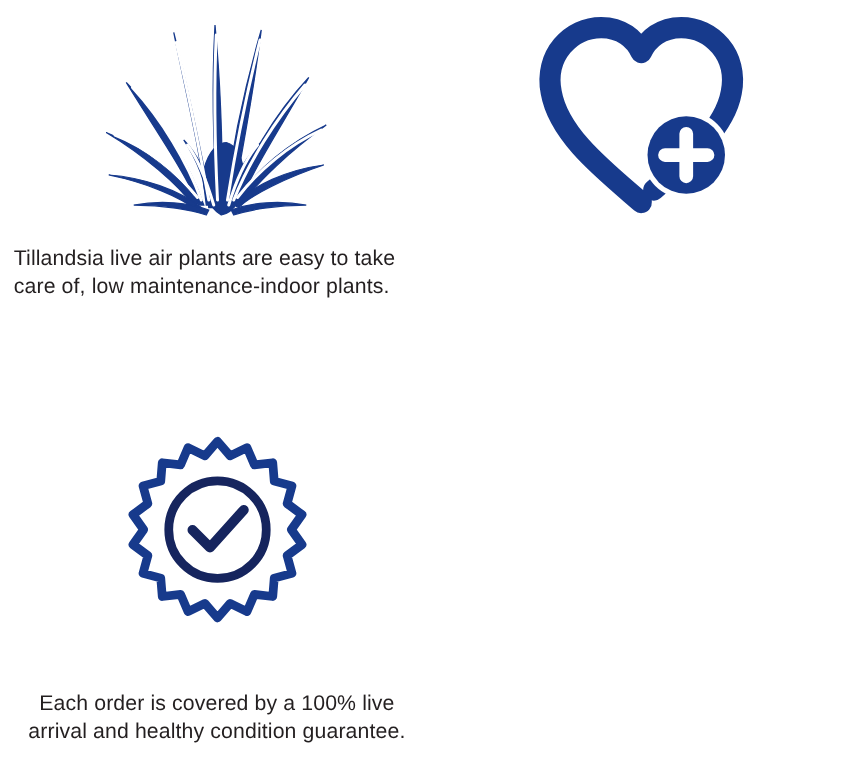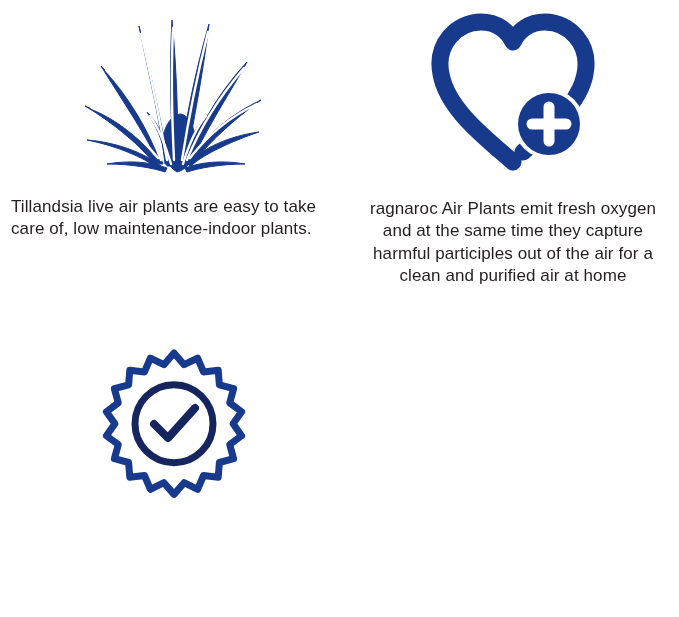--- a/index.html
+++ b/index.html
@@ -135,31 +135,29 @@
                  C 6 32, 28 10, 52 10
                  C 68 10, 79 19, 84 30
                  C 89 19, 100 10, 116 10
                  C 140 10, 162 32, 156 62
                  C 151 90, 122 116, 94 140" fill="none" stroke="#173A8C" stroke-width="17" stroke-linecap="round" stroke-linejoin="round"></path>
         <circle cx="120" cy="112" r="35" fill="#ffffff"></circle>
         <circle cx="120" cy="112" r="31" fill="#173A8C"></circle>
         <path d="M120 95 L120 129 M103 112 L137 112" stroke="#ffffff" stroke-width="11" stroke-linecap="round"></path>
       </svg>
     </div>
-    <p class="caption caption-center">ragnaroc Air Plants emit fresh oxygen
-and at the same time they capture
-harmful participles out of the air for a
-clean and purified air at home</p>
   </div>
 
 
   <div class="feature-cell cell-guarantee">
     <div class="icon-wrap">
       <svg width="160" height="162" viewBox="0 0 160 162" aria-hidden="true">
 
         <polygon points="80,8 90.1,19.7 103.6,13.1 109.5,26.9 124.2,25.2 125.4,39.9 139.6,43.7 135.7,57.9 147.6,66.7 139.1,78.7 147.6,90.7 135.7,99.5 139.6,113.7 125.4,117.5 124.2,132.2 109.5,130.5 103.6,144.3 90.1,137.7 80,149.4 69.9,137.7 56.4,144.3 50.5,130.5 35.8,132.2 34.6,117.5 20.4,113.7 24.3,99.5 12.4,90.7 20.9,78.7 12.4,66.7 24.3,57.9 20.4,43.7 34.6,39.9 35.8,25.2 50.5,26.9 56.4,13.1 69.9,19.7" fill="none" stroke="#173A8C" stroke-width="7" stroke-linejoin="round"></polygon>
         <circle cx="80" cy="78.7" r="39" fill="none" stroke="#16255e" stroke-width="7"></circle>
         <path d="M60 79 L74 93 L101 63" fill="none" stroke="#16255e" stroke-width="8" stroke-linecap="round" stroke-linejoin="round"></path>
       </svg>
     </div>
+    <p class="caption caption-center">Each order is covered by a 100% live
+arrival and healthy condition guarantee.</p>
   </div>
 
 </div>
 
 </body></html>

